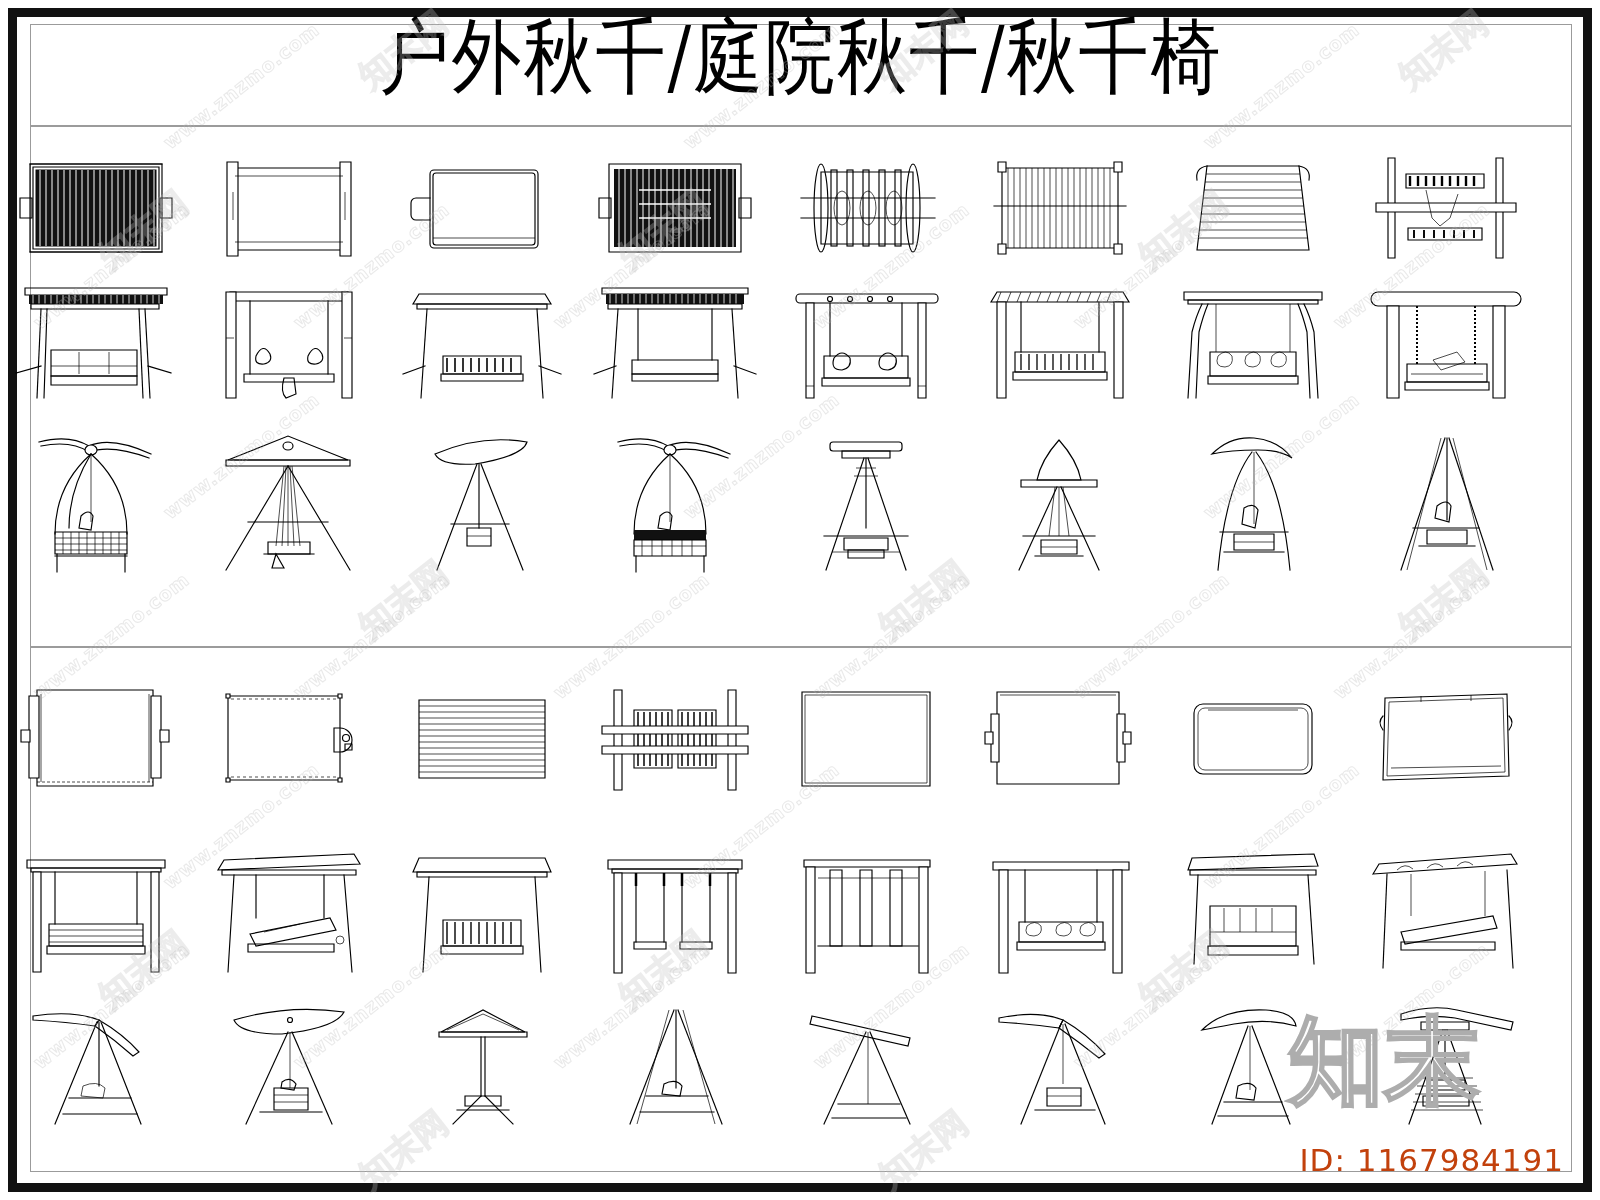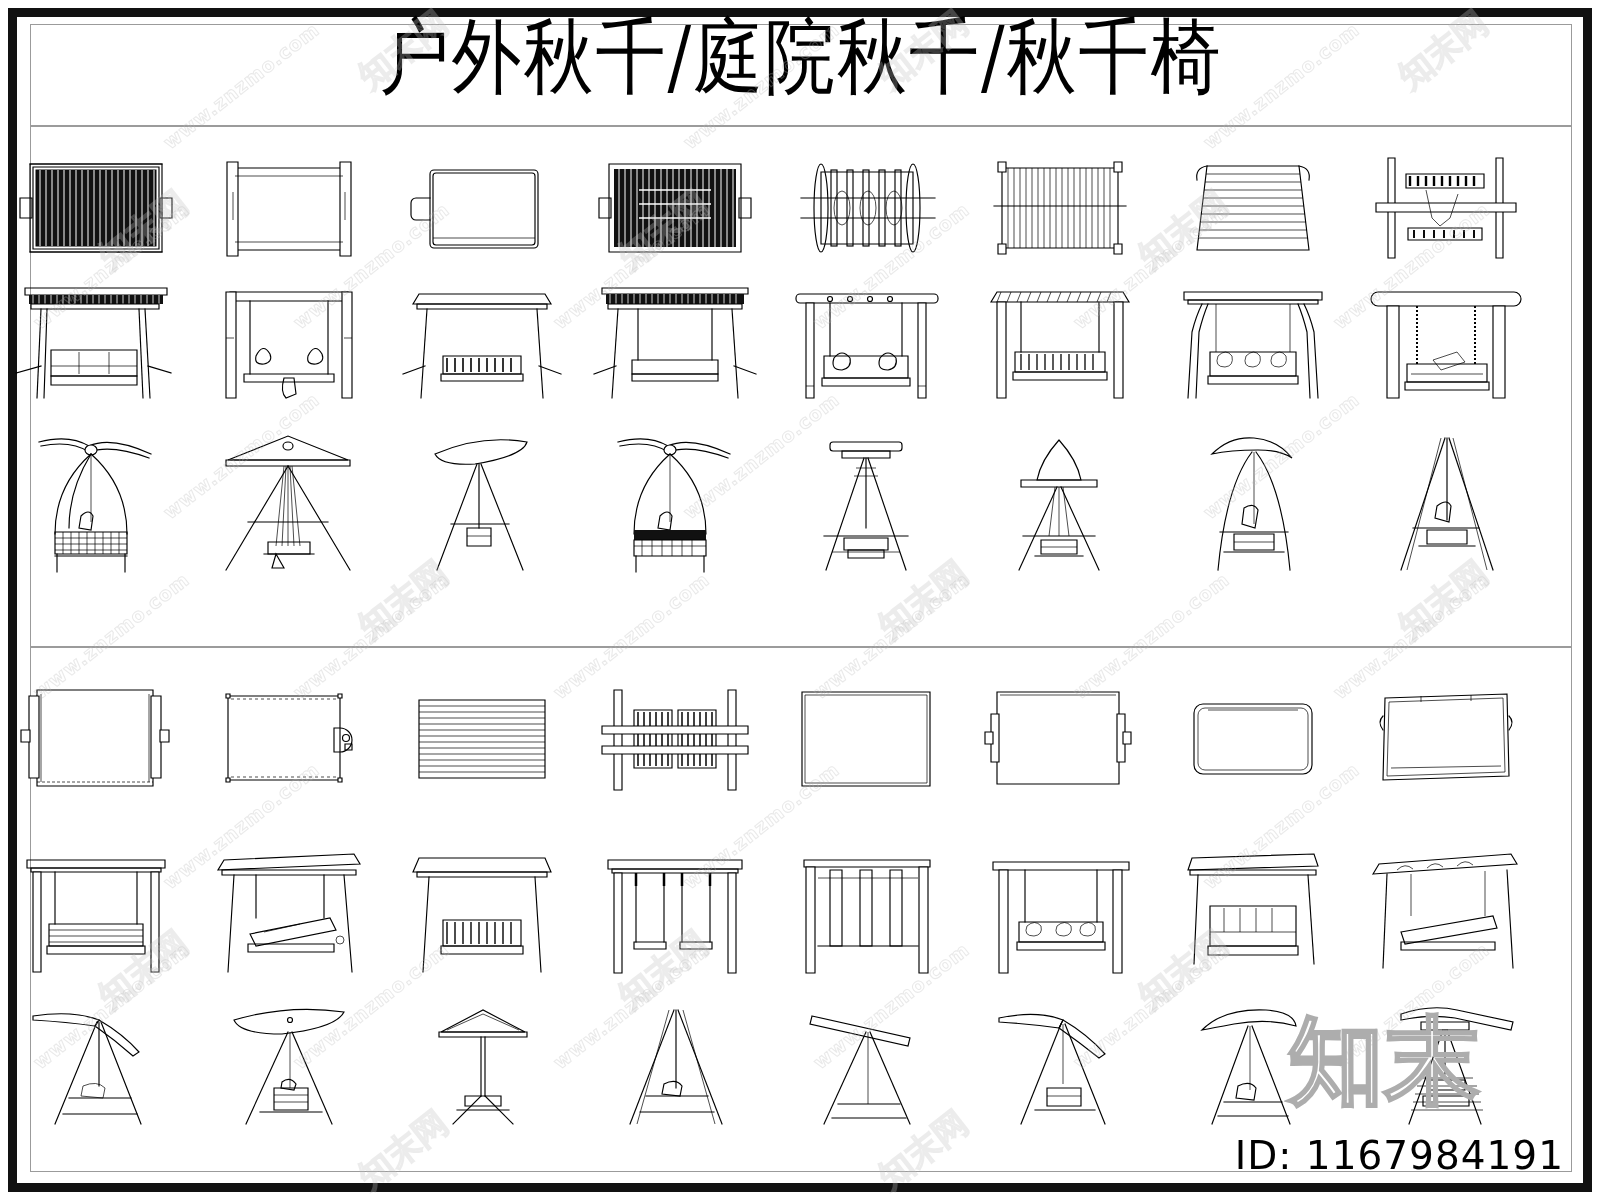--- a/index.html
+++ b/index.html
@@ -41,21 +41,21 @@
   .wm-cjk{font-family:"DejaVu Sans","Liberation Sans",sans-serif;font-size:34px;
       font-weight:700;fill:none;stroke:#c2c2c2;stroke-width:1.3;}
 
   
   #brand-logo{position:absolute;right:66px;bottom:78px;pointer-events:none;}
   #brand-logo text{font-family:"DejaVu Sans","Liberation Sans",sans-serif;
       font-size:96px;font-weight:700;fill:none;stroke:#adadad;stroke-width:2.2;}
 
   #id-label{position:absolute;right:36px;bottom:22px;
       font-family:"DejaVu Sans","Liberation Sans",sans-serif;
-      font-size:39px;letter-spacing:1px;color:#000000;white-space:nowrap;margin-left:14px;}
+      font-size:31px;letter-spacing:1px;color:#c2410c;white-space:nowrap;margin-left:14px;}
 
   
   .ink{stroke:#000000;fill:none;stroke-width:1.15;
        vector-effect:non-scaling-stroke;stroke-linecap:square;}
   .ink-thin{stroke:#000000;fill:none;stroke-width:.7;vector-effect:non-scaling-stroke;}
   .ink-fill{stroke:#000000;fill:#ffffff;stroke-width:1.15;vector-effect:non-scaling-stroke;}
   .solidblk{fill:#0a0a0a;stroke:#0a0a0a;}
 </style>
 </head>
 <body>

